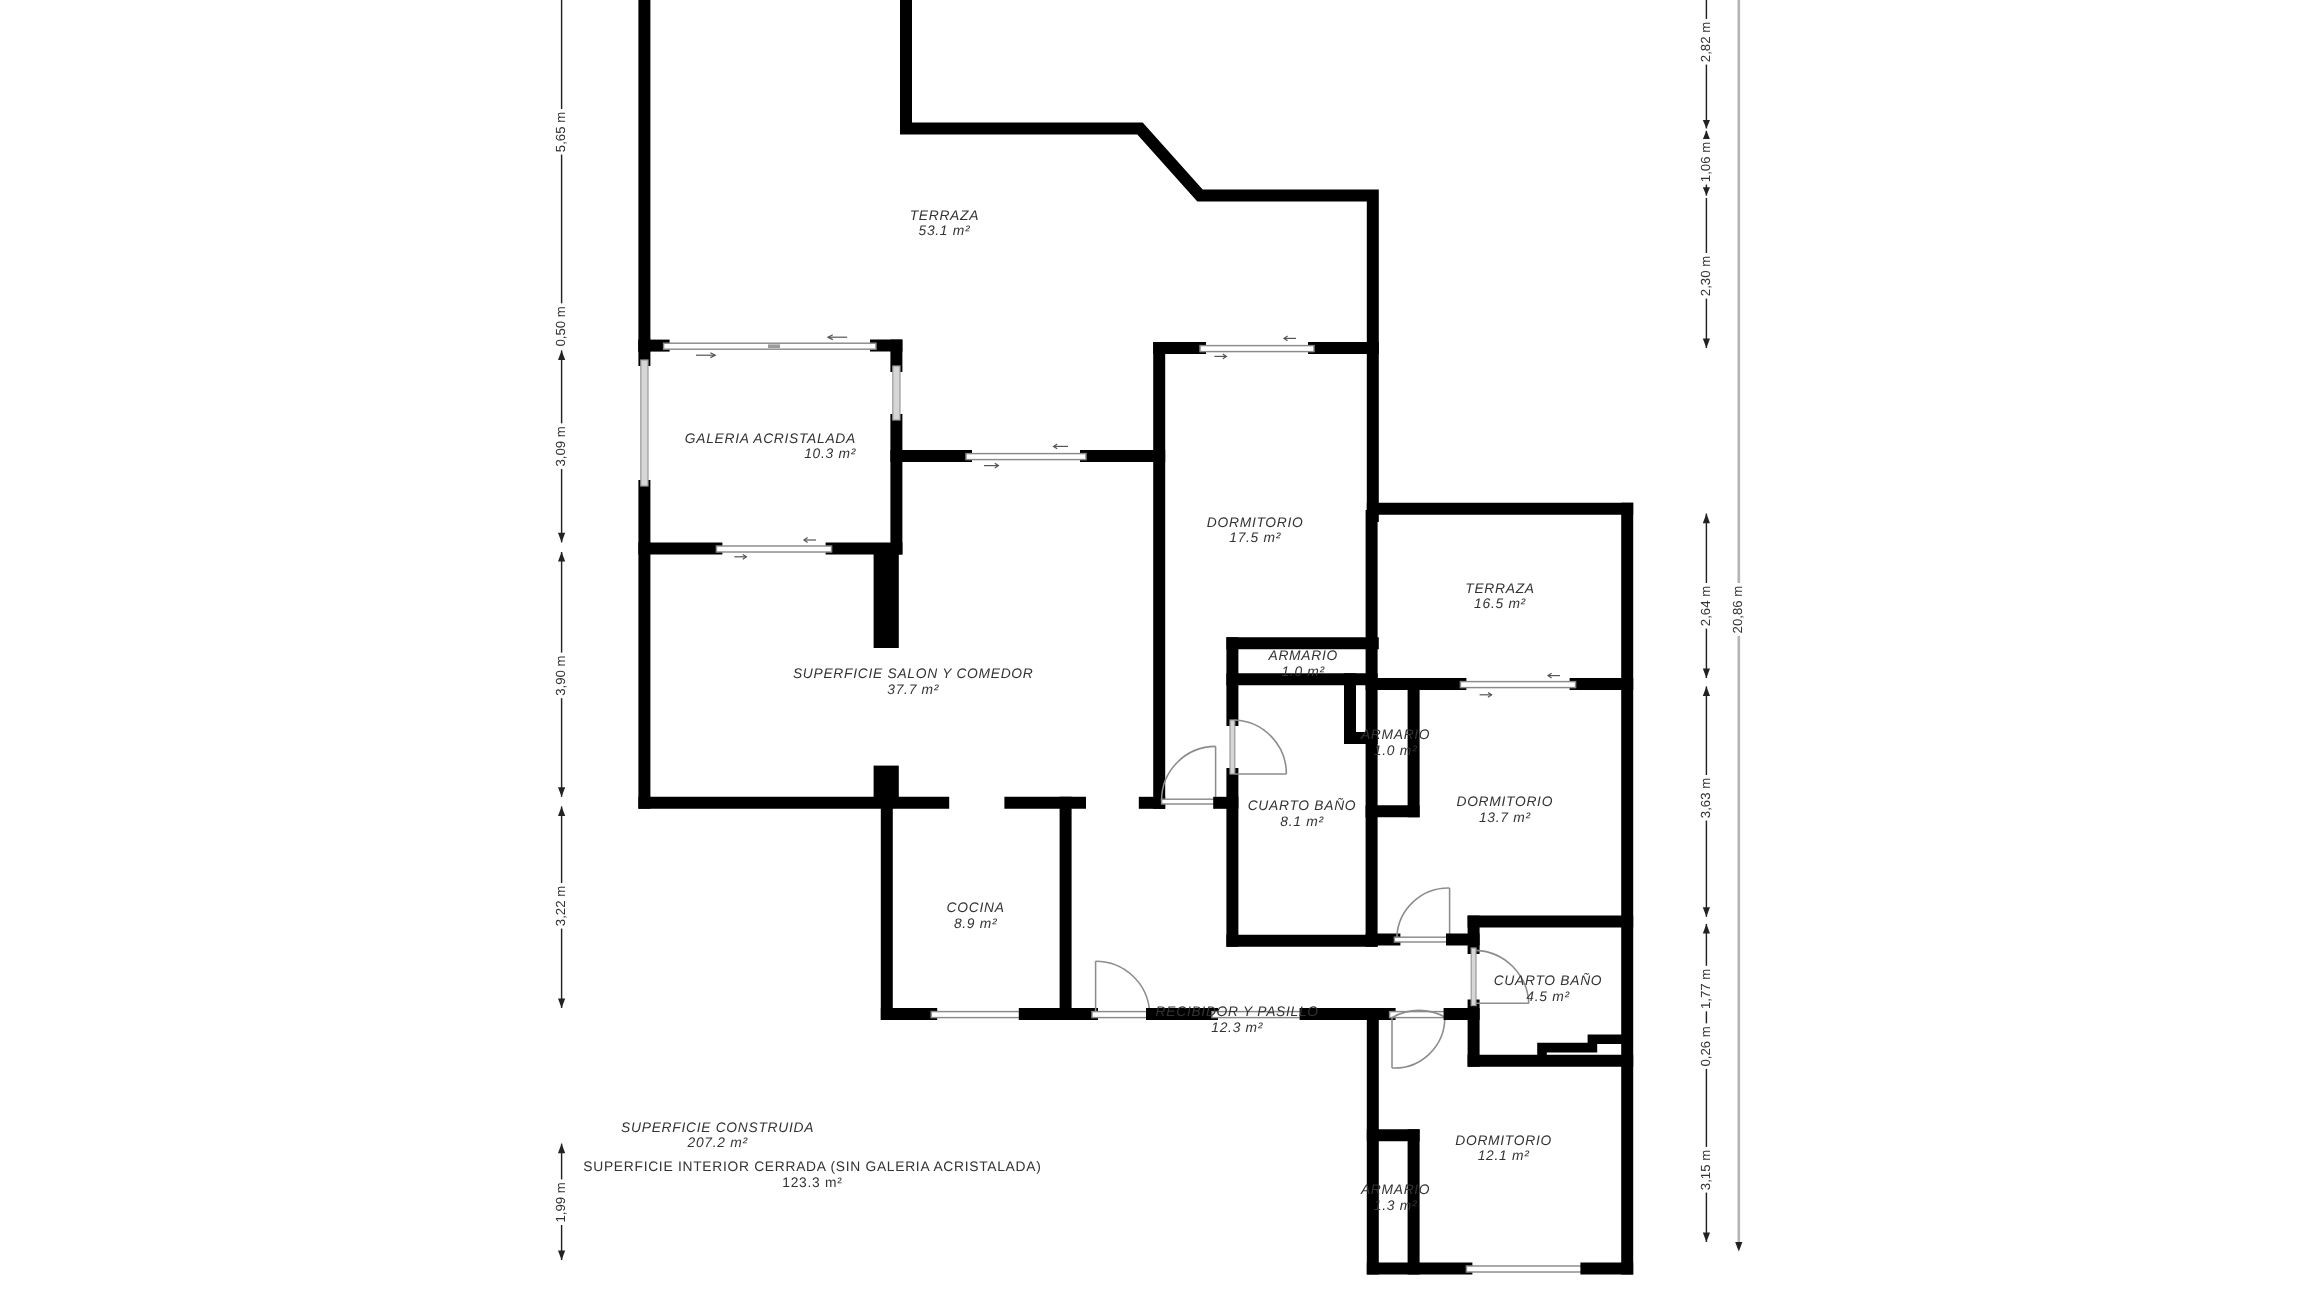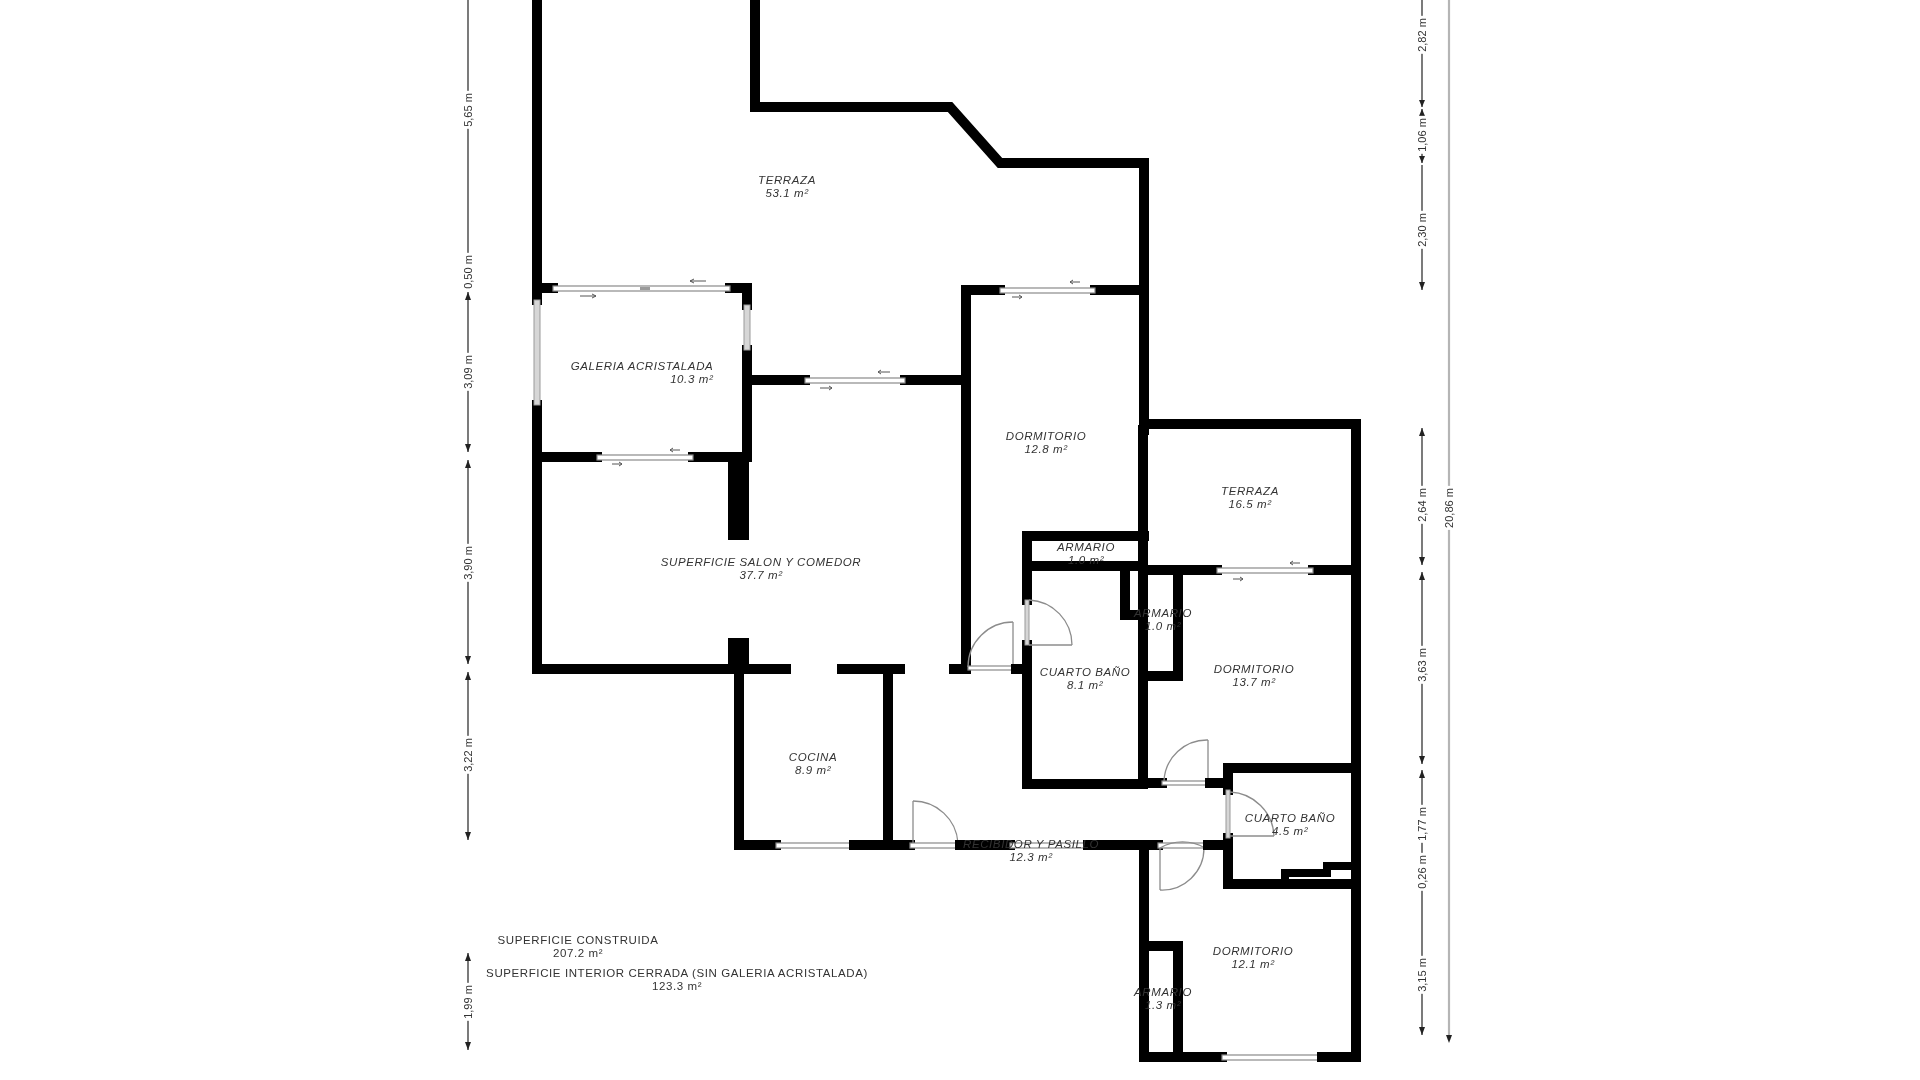--- a/index.html
+++ b/index.html
@@ -212,21 +212,21 @@
 <div class="room-label" style="left:642px; top:373px;text-align:right;">
   <span>GALERIA ACRISTALADA</span>
   <span>10.3 m²</span>
 </div>
 <div class="room-label" style="left:761px; top:569px;">
   <span>SUPERFICIE SALON Y COMEDOR</span>
   <span>37.7 m²</span>
 </div>
 <div class="room-label" style="left:1046px; top:443px;">
   <span>DORMITORIO</span>
-  <span>12.8 m²</span>
+  <span>17.5 m²</span>
 </div>
 <div class="room-label" style="left:1250px; top:498px;">
   <span>TERRAZA</span>
   <span>16.5 m²</span>
 </div>
 <div class="room-label" style="left:1086px; top:554px;">
   <span>ARMARIO</span>
   <span>1.0 m²</span>
 </div>
 <div class="room-label" style="left:1163px; top:620px;">
@@ -255,21 +255,21 @@
 </div>
 <div class="room-label" style="left:1253px; top:958px;">
   <span>DORMITORIO</span>
   <span>12.1 m²</span>
 </div>
 <div class="room-label" style="left:1163px; top:999px;">
   <span>ARMARIO</span>
   <span>1.3 m²</span>
 </div>
 
-<div class="summary" style="left:578px; top:934px;">
+<div class="summary" style="left:598px; top:934px;font-style:italic;">
   <span>SUPERFICIE CONSTRUIDA</span>
   <span>207.2 m²</span>
 </div>
 <div class="summary" style="left:677px; top:967px;">
   <span>SUPERFICIE INTERIOR CERRADA (SIN GALERIA ACRISTALADA)</span>
   <span>123.3 m²</span>
 </div>
 
 <div class="dim-label" style="left:468px; top:110px;">5,65 m</div>
 <div class="dim-label" style="left:468px; top:272px;">0,50 m</div>

